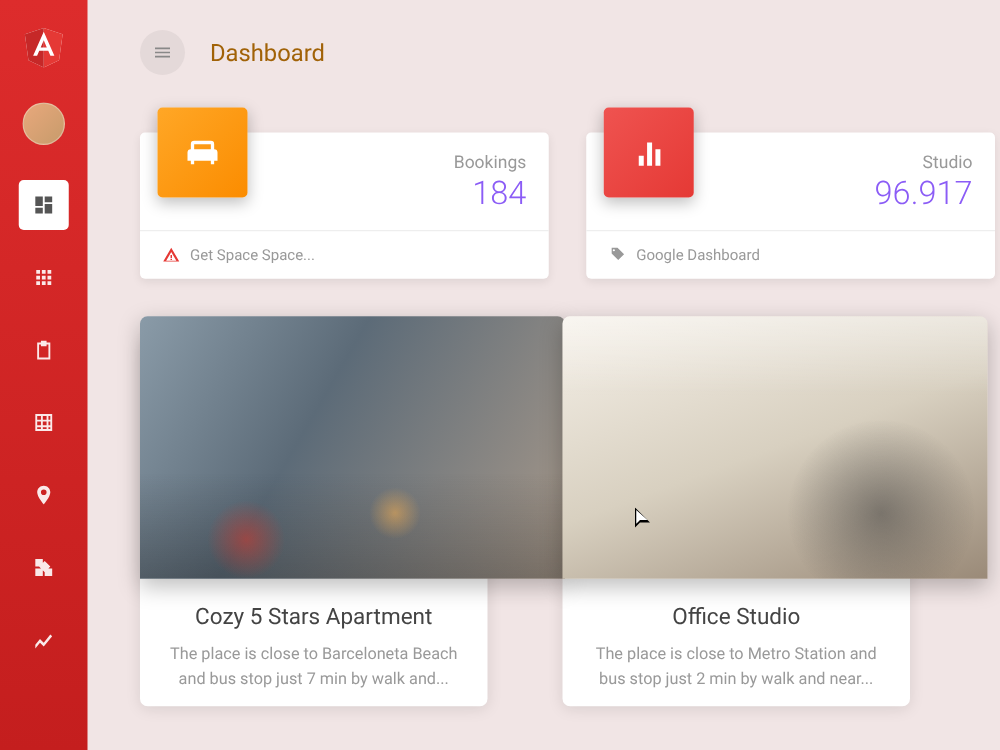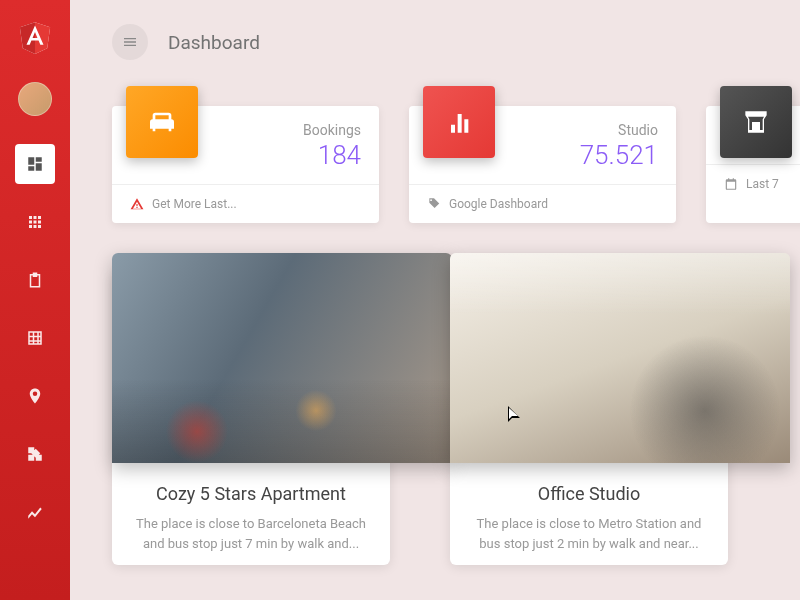--- a/index.html
+++ b/index.html
@@ -9,23 +9,23 @@
 .avatar { width: 34px; height: 34px; border-radius: 50%; background: linear-gradient(135deg, #e8a87c, #c79b6b); margin-bottom: 28px; border: 1px solid rgba(255,255,255,0.3); }
 .nav-item { width: 40px; height: 40px; display: flex; align-items: center; justify-content: center; border-radius: 4px; margin-bottom: 18px; cursor: pointer; }
 .nav-item.active { background: #fff; }
 .nav-item svg { width: 18px; height: 18px; }
 .nav-item.active svg { fill: #555; }
 .nav-item:not(.active) svg { fill: rgba(255,255,255,0.9); }
 .main { margin-left: 70px; padding: 24px 0 0 42px; }
 .header { display: flex; align-items: center; margin-bottom: 46px; }
 .header-icon { width: 36px; height: 36px; border-radius: 50%; background: #e4d9d9; display: flex; align-items: center; justify-content: center; margin-right: 20px; }
 .header-icon svg { width: 16px; height: 16px; fill: #888; }
-.header-title { font-size: 19px; color: #737373; font-weight: 400; }
+.header-title { font-size: 19px; color: #a16207; font-weight: 400; }
 .stats-row { display: flex; gap: 30px; margin-bottom: 50px; }
-.stat-card { background: #fff; border-radius: 4px; width: 267px; position: relative; box-shadow: 0 2px 8px rgba(0,0,0,0.08); flex-shrink: 0; }
+.stat-card { background: #fff; border-radius: 4px; width: 327px; position: relative; box-shadow: 0 2px 8px rgba(0,0,0,0.08); flex-shrink: 0; }
 .stat-card.narrow { width: 130px; }
 .stat-icon { width: 72px; height: 72px; border-radius: 4px; position: absolute; top: -20px; left: 14px; display: flex; align-items: center; justify-content: center; box-shadow: 0 4px 12px rgba(0,0,0,0.25); }
 .stat-icon.orange { background: linear-gradient(135deg, #ffa726, #fb8c00); }
 .stat-icon.red { background: linear-gradient(135deg, #ef5350, #e53935); }
 .stat-icon.grey { background: linear-gradient(135deg, #555, #333); }
 .stat-icon svg { width: 32px; height: 32px; fill: #fff; }
 .stat-body { padding: 16px 18px 14px; text-align: right; }
 .stat-label { font-size: 14px; color: #999; margin-bottom: 2px; }
 .stat-value { font-size: 26px; color: #8b5cf6; font-weight: 300; }
 .stat-footer { border-top: 1px solid #eee; padding: 12px 18px; display: flex; align-items: center; gap: 8px; font-size: 12px; color: #999; }
@@ -113,33 +113,33 @@
           </svg>
       </div>
       <div class="stat-body">
         <div class="stat-label">Bookings</div>
         <div class="stat-value">184</div>
       </div>
       <div class="stat-footer warn">
         <svg viewBox="0 0 24 24">
             <path d="M12 2L1 21h22L12 2zm0 6l7 12H5l7-12zm-1 4h2v4h-2v-4zm0 5h2v2h-2v-2z"></path>
           </svg>
-        <span>Get More Last...</span>
+        <span>Get Space Space...</span>
       </div>
     </div>
 
     <div class="stat-card">
       <div class="stat-icon red">
         <svg viewBox="0 0 24 24">
             <path d="M6 14h3v6H6v-6zm5-8h3v14h-3V6zm5 4h3v10h-3V10z"></path>
           </svg>
       </div>
       <div class="stat-body">
         <div class="stat-label">Studio</div>
-        <div class="stat-value">75.521</div>
+        <div class="stat-value">96.917</div>
       </div>
       <div class="stat-footer">
         <svg viewBox="0 0 24 24">
             <path d="M21 11l-9-9H4v8l9 9 8-8zM7 7a1.5 1.5 0 110-3 1.5 1.5 0 010 3z"></path>
           </svg>
         <span>Google Dashboard</span>
       </div>
     </div>
 
     <div class="stat-card narrow">

